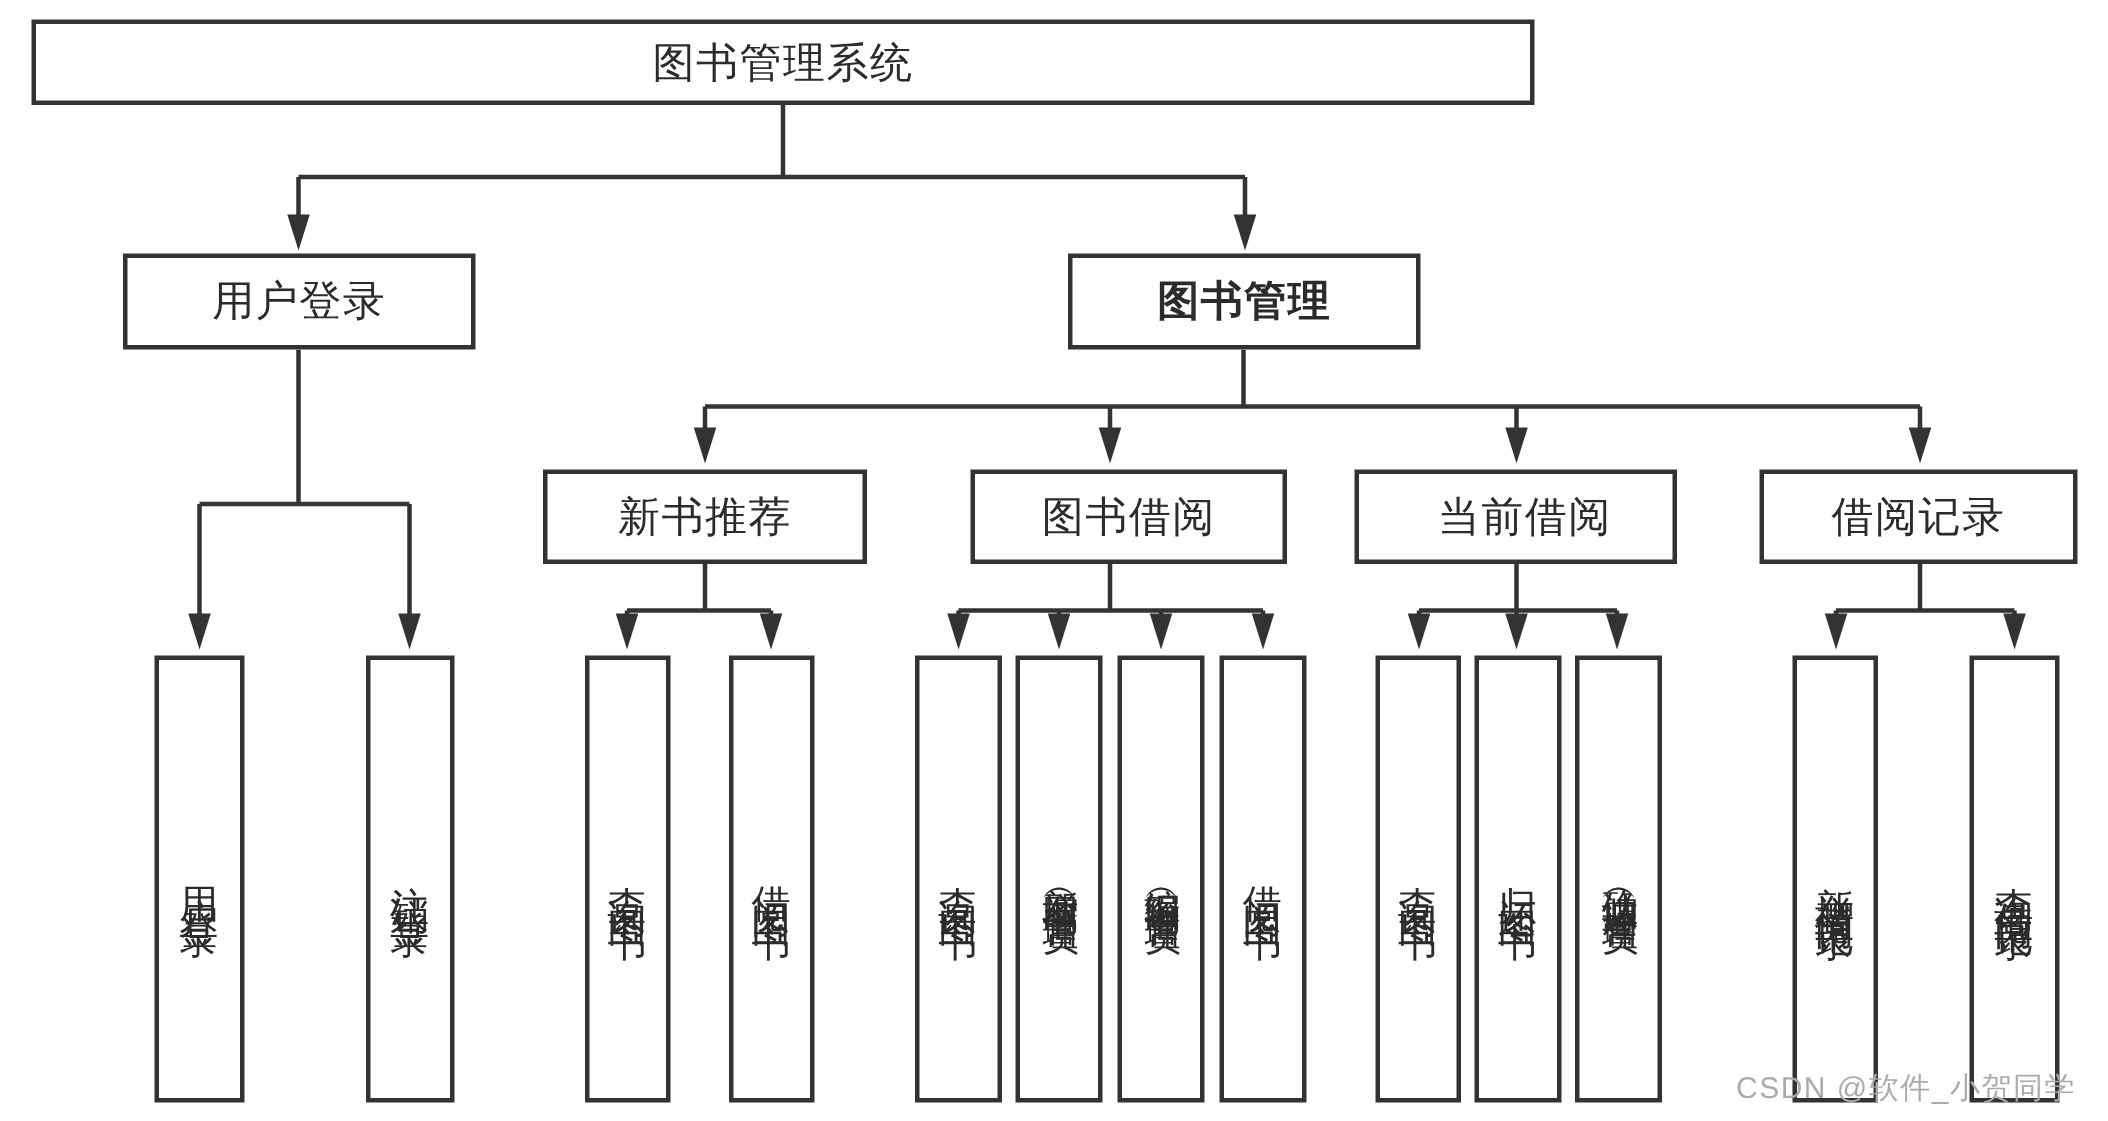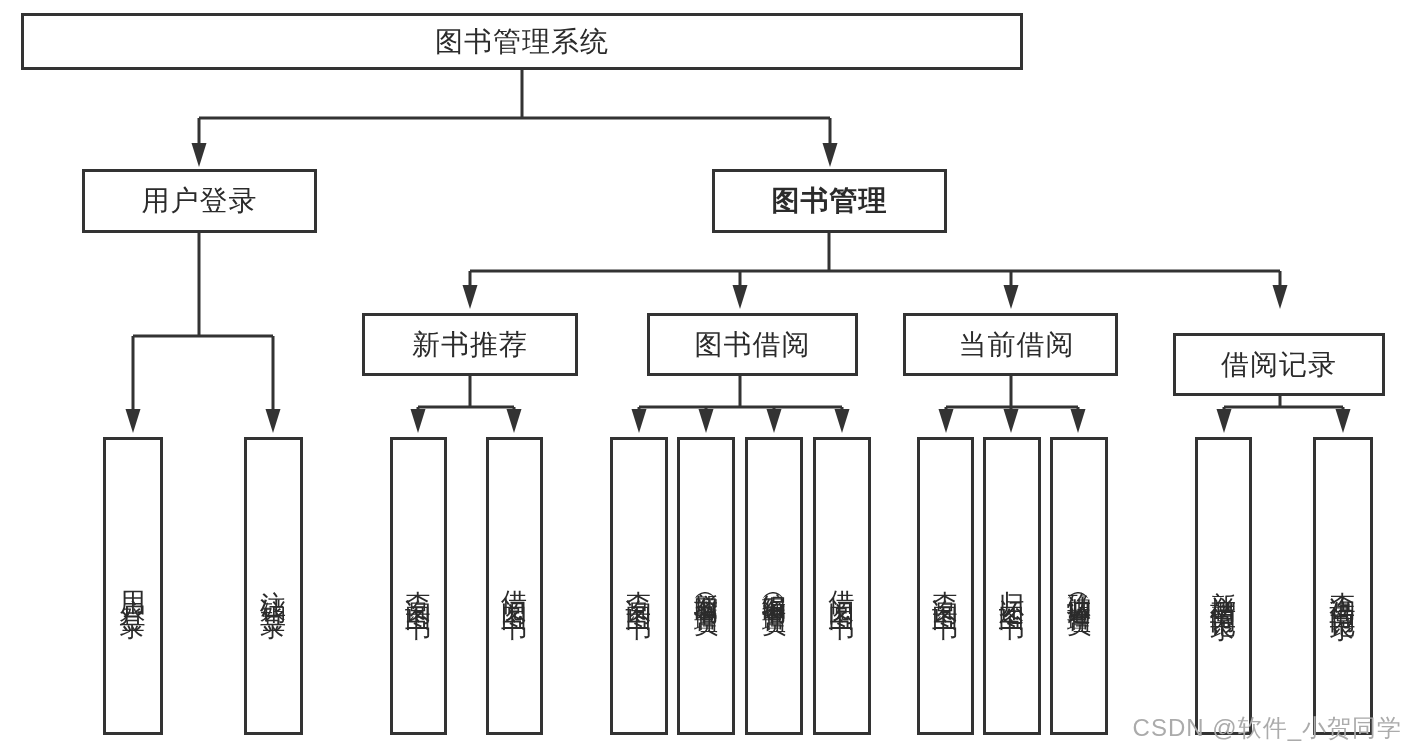--- a/index.html
+++ b/index.html
@@ -51,39 +51,39 @@
   }
   .leaf.v6 span { letter-spacing: 5px; }
   .leaf.v9 span { font-size: 24px; letter-spacing: 3px; }
   
   .n-root          { left: 21px;   top: 13px;  width: 1002px; height: 57px; }
   .n-user-login    { left: 82px;   top: 169px; width: 235px;  height: 64px; }
   .n-book-mgmt     { left: 712px;  top: 169px; width: 235px;  height: 64px; font-weight: bold; }
   .n-new-books     { left: 362px;  top: 313px; width: 216px;  height: 63px; }
   .n-book-borrow   { left: 647px;  top: 313px; width: 211px;  height: 63px; }
   .n-cur-borrow    { left: 903px;  top: 313px; width: 215px;  height: 63px; padding-left: 12px; }
-  .n-borrow-rec    { left: 1173px; top: 313px; width: 212px;  height: 63px; margin-top: 20px; }
+  .n-borrow-rec    { left: 1173px; top: 313px; width: 212px;  height: 63px; }
   .l-ul-login   { left: 103px;  width: 60px; }
   .l-ul-logout  { left: 244px;  width: 59px; }
   .l-nb-query   { left: 390px;  width: 57px; }
   .l-nb-borrow  { left: 486px;  width: 57px; }
   .l-bb-query   { left: 610px;  width: 58px; }
   .l-bb-add     { left: 677px;  width: 58px; }
   .l-bb-edit    { left: 745px;  width: 58px; }
   .l-bb-borrow  { left: 813px;  width: 58px; }
   .l-cb-query   { left: 917px;  width: 57px; }
   .l-cb-return  { left: 983px;  width: 58px; }
   .l-cb-confirm { left: 1050px; width: 58px; }
   .l-br-add     { left: 1195px; width: 57px; }
   .l-br-query   { left: 1313px; width: 60px; }
   .watermark {
     position: absolute;
-    right: 3px;
+    right: 21px;
     top: 712px;
-    font-size: 24px;
+    font-size: 20px;
     color: #ababab;
     letter-spacing: 1px;
     white-space: nowrap;
   }
 </style>
 </head>
 <body>
 
 <div class="stage">
 

